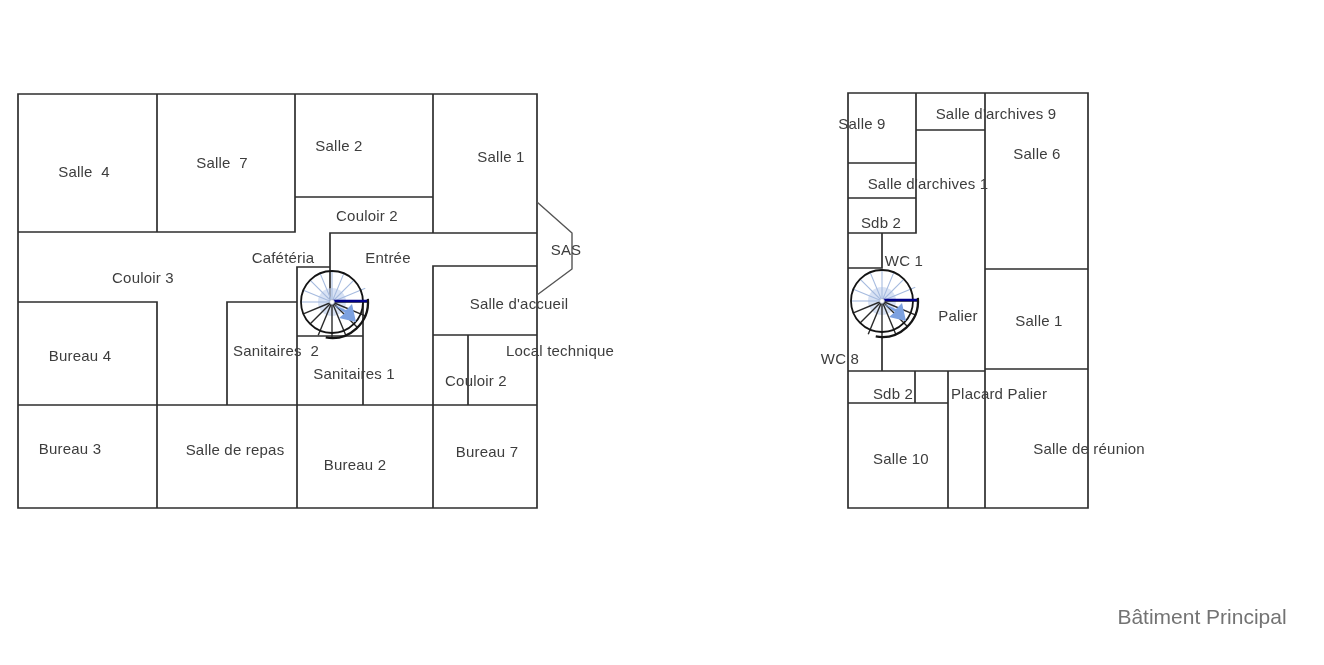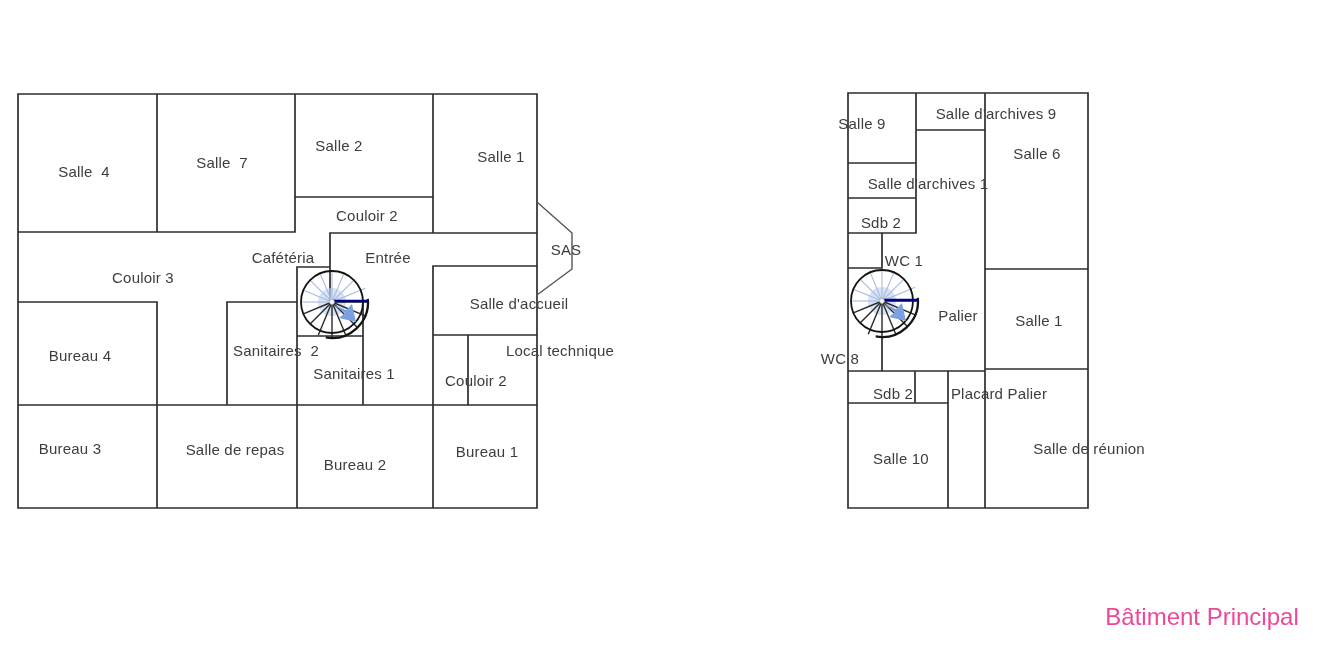--- a/index.html
+++ b/index.html
@@ -15,22 +15,22 @@
     position:absolute;
     transform:translate(-50%,-50%);
     font-size:15px;
     color:#3d3d3d;
     white-space:pre;
     letter-spacing:0.2px;
   }
   .bldg-title{
     position:absolute;
     transform:translate(-50%,-50%);
-    font-size:24px;
-    color:#ec4899;
+    font-size:21px;
+    color:#737373;
     white-space:pre;
   }
 </style>
 </head>
 <body>
 
 <div class="canvas">
 
   <svg class="plan-svg" width="1324" height="665" viewBox="0 0 1324 665">
 
@@ -136,21 +136,21 @@
   <div class="lbl" style="left:566px;top:249px">SAS</div>
   <div class="lbl" style="left:519px;top:303px">Salle d'accueil</div>
   <div class="lbl" style="left:276px;top:350px">Sanitaires  2</div>
   <div class="lbl" style="left:354px;top:373px">Sanitaires 1</div>
   <div class="lbl" style="left:560px;top:350px">Local technique</div>
   <div class="lbl" style="left:476px;top:380px">Couloir 2</div>
   <div class="lbl" style="left:80px;top:355px">Bureau 4</div>
   <div class="lbl" style="left:70px;top:448px">Bureau 3</div>
   <div class="lbl" style="left:235px;top:449px">Salle de repas</div>
   <div class="lbl" style="left:355px;top:464px">Bureau 2</div>
-  <div class="lbl" style="left:487px;top:451px">Bureau 1</div>
+  <div class="lbl" style="left:487px;top:451px">Bureau 7</div>
 
   <div class="lbl" style="left:862px;top:123px">Salle 9</div>
   <div class="lbl" style="left:996px;top:113px">Salle d'archives 9</div>
   <div class="lbl" style="left:1037px;top:153px">Salle 6</div>
   <div class="lbl" style="left:928px;top:183px">Salle d'archives 1</div>
   <div class="lbl" style="left:881px;top:222px">Sdb 2</div>
   <div class="lbl" style="left:904px;top:260px">WC 1</div>
   <div class="lbl" style="left:958px;top:315px">Palier</div>
   <div class="lbl" style="left:1039px;top:320px">Salle 1</div>
   <div class="lbl" style="left:840px;top:358px">WC 8</div>

